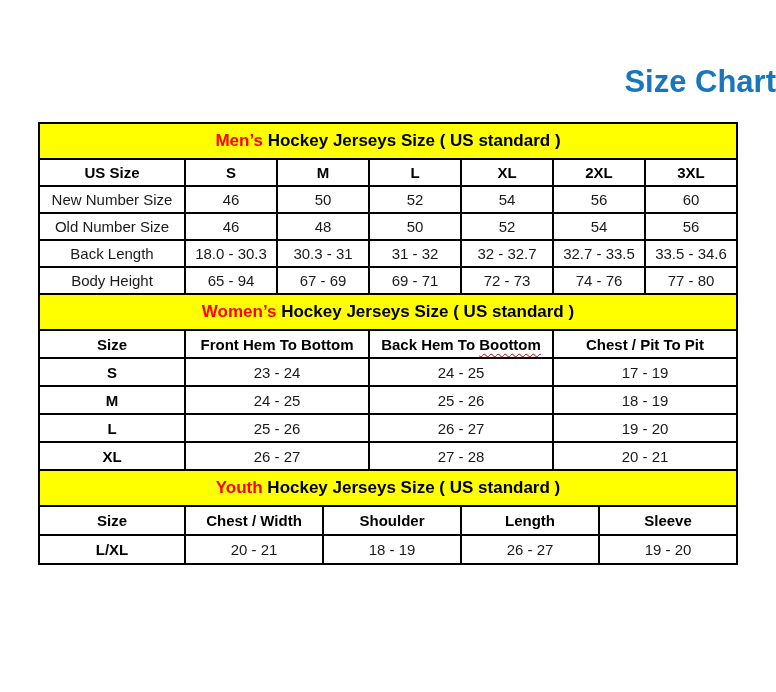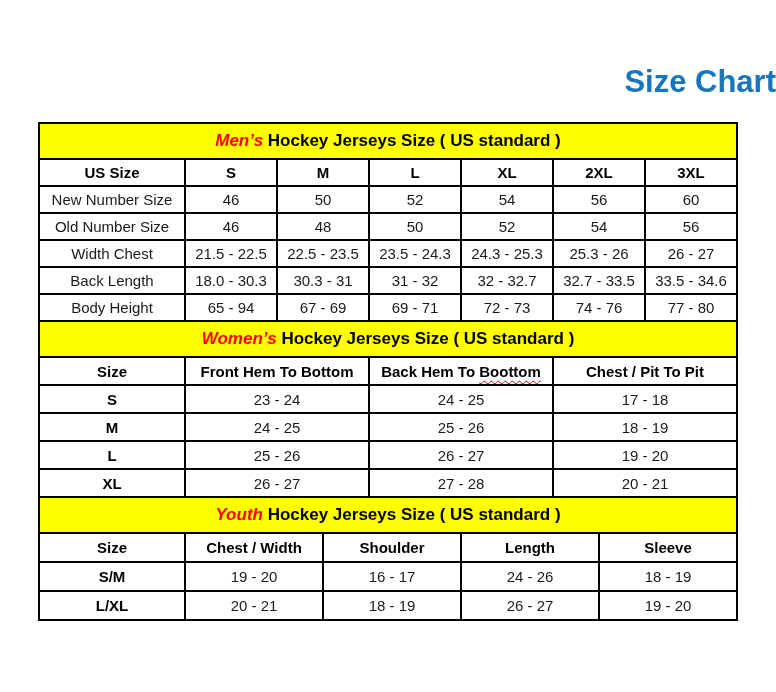--- a/index.html
+++ b/index.html
@@ -30,21 +30,21 @@
     box-sizing:border-box;
     border:2px solid var(--border-color, #000000);
     background:var(--band-bg, #FFFF00);
     height:38px;
     display:flex; align-items:center; justify-content:center;
     font-weight:700;
     font-size:17px;
     color:#000000;
     white-space:pre;
   }
-  .band .lead { color:var(--accent-red, #FF0000);font-style:italic; }
+  .band .lead { color:var(--accent-red, #FF0000); }
   table {
     border-collapse:collapse;
     width:100%;
     table-layout:fixed;
   }
   th, td {
     box-sizing:border-box;
     border:2px solid var(--border-color, #000000);
     text-align:center;
     vertical-align:middle;
@@ -112,29 +112,20 @@
     <tr>
       <td>Old Number Size</td>
       <td>46</td>
       <td>48</td>
       <td>50</td>
       <td>52</td>
       <td>54</td>
       <td>56</td>
     </tr>
     <tr>
-      <td>Width Chest</td>
-      <td>21.5 - 22.5</td>
-      <td>22.5 - 23.5</td>
-      <td>23.5 - 24.3</td>
-      <td>24.3 - 25.3</td>
-      <td>25.3 - 26</td>
-      <td>26 - 27</td>
-    </tr>
-    <tr>
       <td>Back Length</td>
       <td>18.0 - 30.3</td>
       <td>30.3 - 31</td>
       <td>31 - 32</td>
       <td>32 - 32.7</td>
       <td>32.7 - 33.5</td>
       <td>33.5 - 34.6</td>
     </tr>
     <tr>
       <td>Body Height</td>
@@ -163,21 +154,21 @@
         <tr>
       <th>Size</th>
       <th>Front Hem To Bottom</th>
       <th><span>Back Hem To </span><span class="misspelled">Boottom</span></th>
       <th>Chest / Pit To Pit</th>
     </tr>
     <tr>
       <td class="bold-label">S</td>
       <td>23 - 24</td>
       <td>24 - 25</td>
-      <td>17 - 18</td>
+      <td>17 - 19</td>
     </tr>
     <tr>
       <td class="bold-label">M</td>
       <td>24 - 25</td>
       <td>25 - 26</td>
       <td>18 - 19</td>
     </tr>
     <tr>
       <td class="bold-label">L</td>
       <td>25 - 26</td>
@@ -207,27 +198,20 @@
     </colgroup>
     <tbody>
         <tr>
       <th>Size</th>
       <th>Chest / Width</th>
       <th>Shoulder</th>
       <th>Length</th>
       <th>Sleeve</th>
     </tr>
     <tr>
-      <td class="bold-label">S/M</td>
-      <td>19 - 20</td>
-      <td>16 - 17</td>
-      <td>24 - 26</td>
-      <td>18 - 19</td>
-    </tr>
-    <tr>
       <td class="bold-label">L/XL</td>
       <td>20 - 21</td>
       <td>18 - 19</td>
       <td>26 - 27</td>
       <td>19 - 20</td>
     </tr>
   </tbody>
     </table>
 
 </div>

